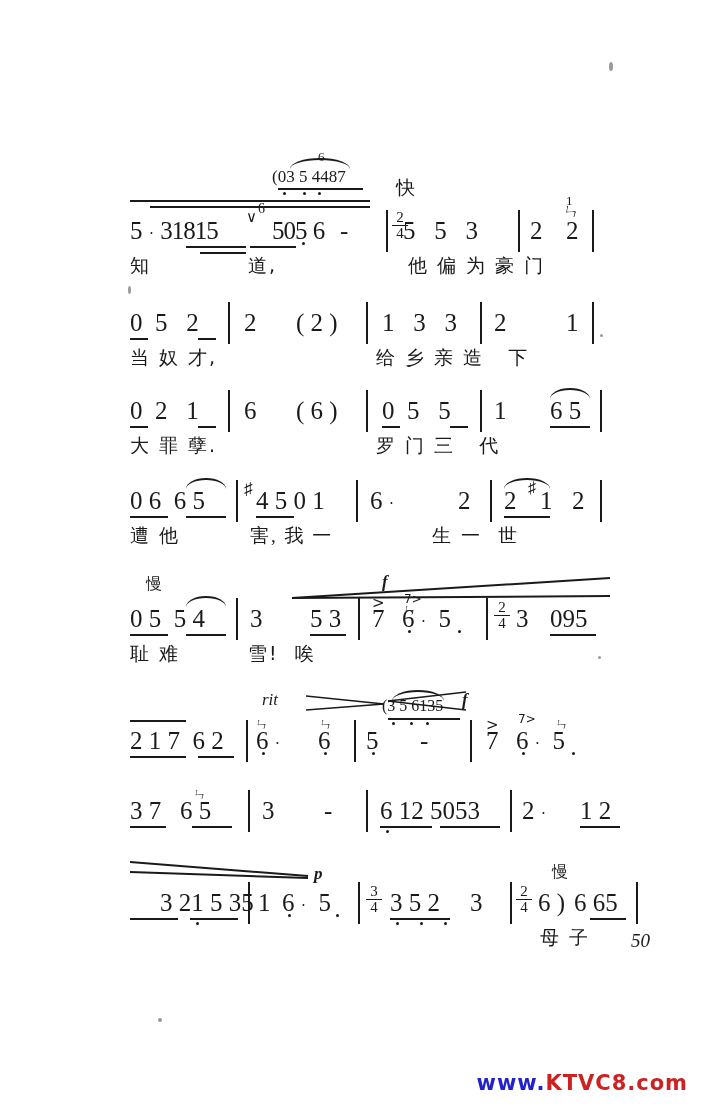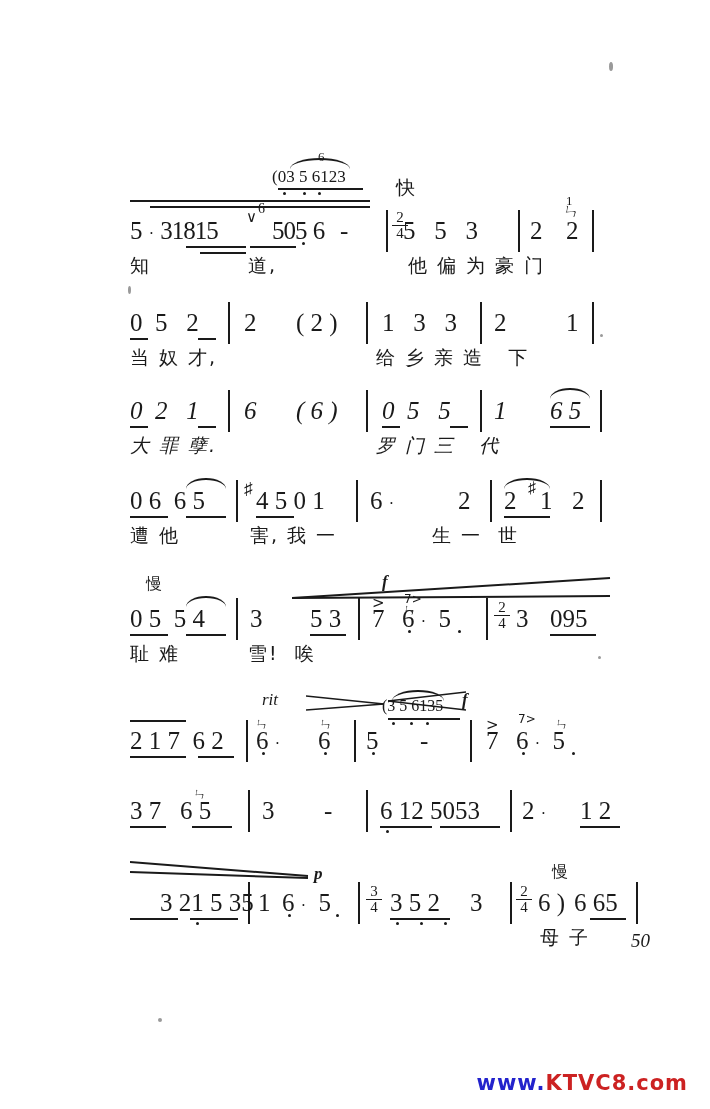--- a/index.html
+++ b/index.html
@@ -132,21 +132,21 @@
     border-radius: 50%;
   }
 </style>
 </head>
 <body>
 
 <div class="page">
 
   <div class="sys" style="top:150px;height:120px;">
 
-    <div class="row num" style="left:272px; top:18px; font-size:17px;">(03 5 6123</div>
+    <div class="row num" style="left:272px; top:18px; font-size:17px;">(03 5 4487</div>
     <div class="dot" style="left:283px; top:42px;"></div>
     <div class="dot" style="left:303px; top:42px;"></div>
     <div class="dot" style="left:318px; top:42px;"></div>
     <div class="underline" style="left:278px; top:38px; width:85px;"></div>
     <div class="tie" style="left:290px; top:8px; width:60px;"></div>
     <div class="row num" style="left:318px; top:0px; font-size:13px;">6</div>
 
     <div class="underline" style="left:130px; top:50px; width:240px; height:2px;"></div>
     <div class="underline" style="left:150px; top:56px; width:220px; height:2px;"></div>
 
@@ -201,21 +201,21 @@
     <div class="row num" style="left:382px; top:10px;">1&nbsp;&nbsp; 3&nbsp;&nbsp; 3</div>
     <div class="barline" style="left:480px; top:2px; height:42px;"></div>
     <div class="row num" style="left:494px; top:10px;">2</div>
     <div class="row num" style="left:566px; top:10px;">1</div>
     <div class="barline" style="left:592px; top:2px; height:42px;"></div>
 
     <div class="row lyr" style="left:130px; top:48px;">当 奴 才,</div>
     <div class="row lyr" style="left:376px; top:48px;">给 乡 亲 造&nbsp;&nbsp; 下</div>
   </div>
 
-  <div class="sys" style="top:388px;height:100px;font-style:italic;">
+  <div class="sys" style="top:388px;height:100px;">
     <div class="row num" style="left:130px; top:10px;">0&nbsp; 2&nbsp;&nbsp; 1</div>
     <div class="underline" style="left:130px; top:38px; width:18px;"></div>
     <div class="underline" style="left:198px; top:38px; width:18px;"></div>
     <div class="barline" style="left:228px; top:2px; height:42px;"></div>
 
     <div class="row num" style="left:244px; top:10px;">6</div>
     <div class="row num" style="left:296px; top:10px;">( 6 )</div>
     <div class="barline" style="left:366px; top:2px; height:42px;"></div>
 
     <div class="row num" style="left:382px; top:10px;">0&nbsp; 5&nbsp;&nbsp; 5</div>
@@ -251,21 +251,21 @@
 
     <div class="row num" style="left:504px; top:10px;">2</div>
     <div class="row num" style="left:528px; top:2px; font-size:16px;">♯</div>
     <div class="row num" style="left:540px; top:10px;">1</div>
     <div class="row num" style="left:572px; top:10px;">2</div>
     <div class="underline" style="left:504px; top:38px; width:46px;"></div>
     <div class="tie" style="left:504px; top:0px; width:46px;"></div>
     <div class="barline" style="left:600px; top:2px; height:42px;"></div>
 
     <div class="row lyr" style="left:130px; top:48px;">遭 他</div>
-    <div class="row lyr" style="left:250px; top:48px;">害, 我 一</div>
+    <div class="row lyr" style="left:250px; top:48px;font-family:Liberation Serif, serif;">害, 我 一</div>
     <div class="row lyr" style="left:432px; top:48px;">生 一&nbsp; 世</div>
   </div>
 
   <div class="sys" style="top:572px;height:110px;">
     <div class="row lyr" style="left:146px; top:4px; font-size:16px;">慢</div>
 
     <svg class="hairpin" style="left:292px; top:4px;" width="320" height="24" viewBox="0 0 320 24">
       <line x1="0" y1="22" x2="318" y2="2" stroke="#1a1a1a" stroke-width="2"></line>
       <line x1="0" y1="22" x2="318" y2="20" stroke="#1a1a1a" stroke-width="2"></line>
     </svg>

